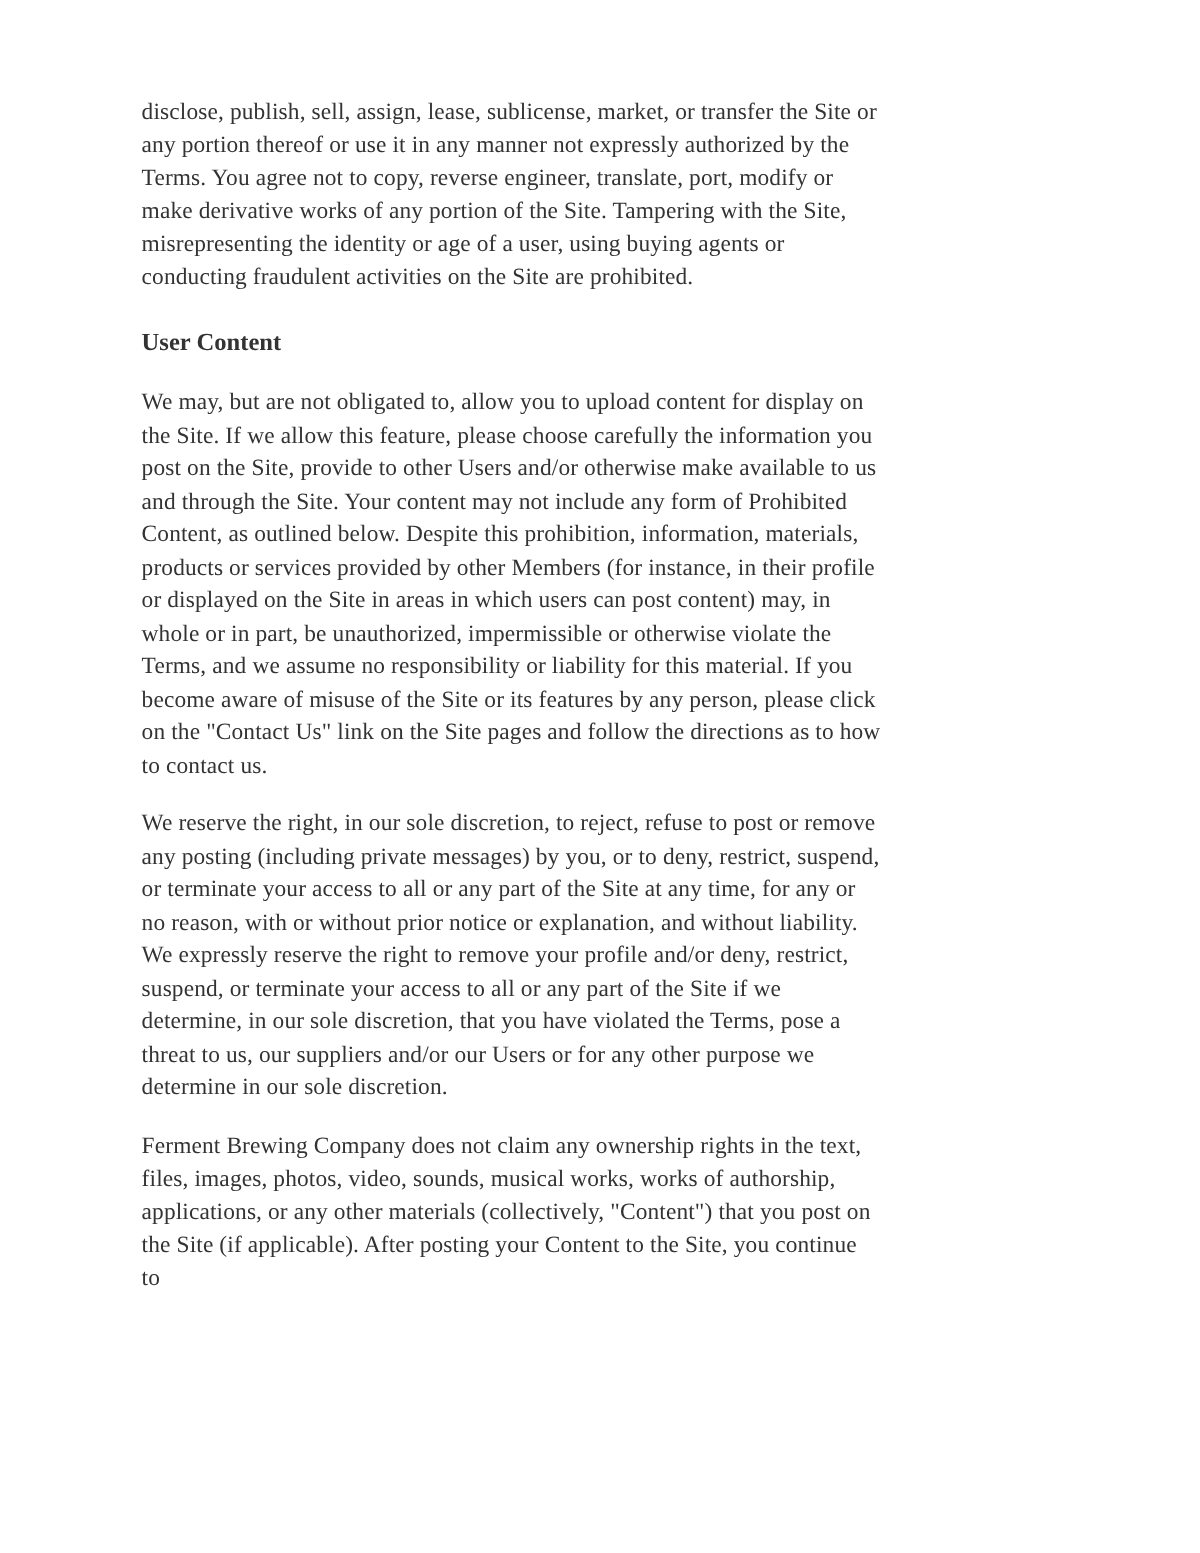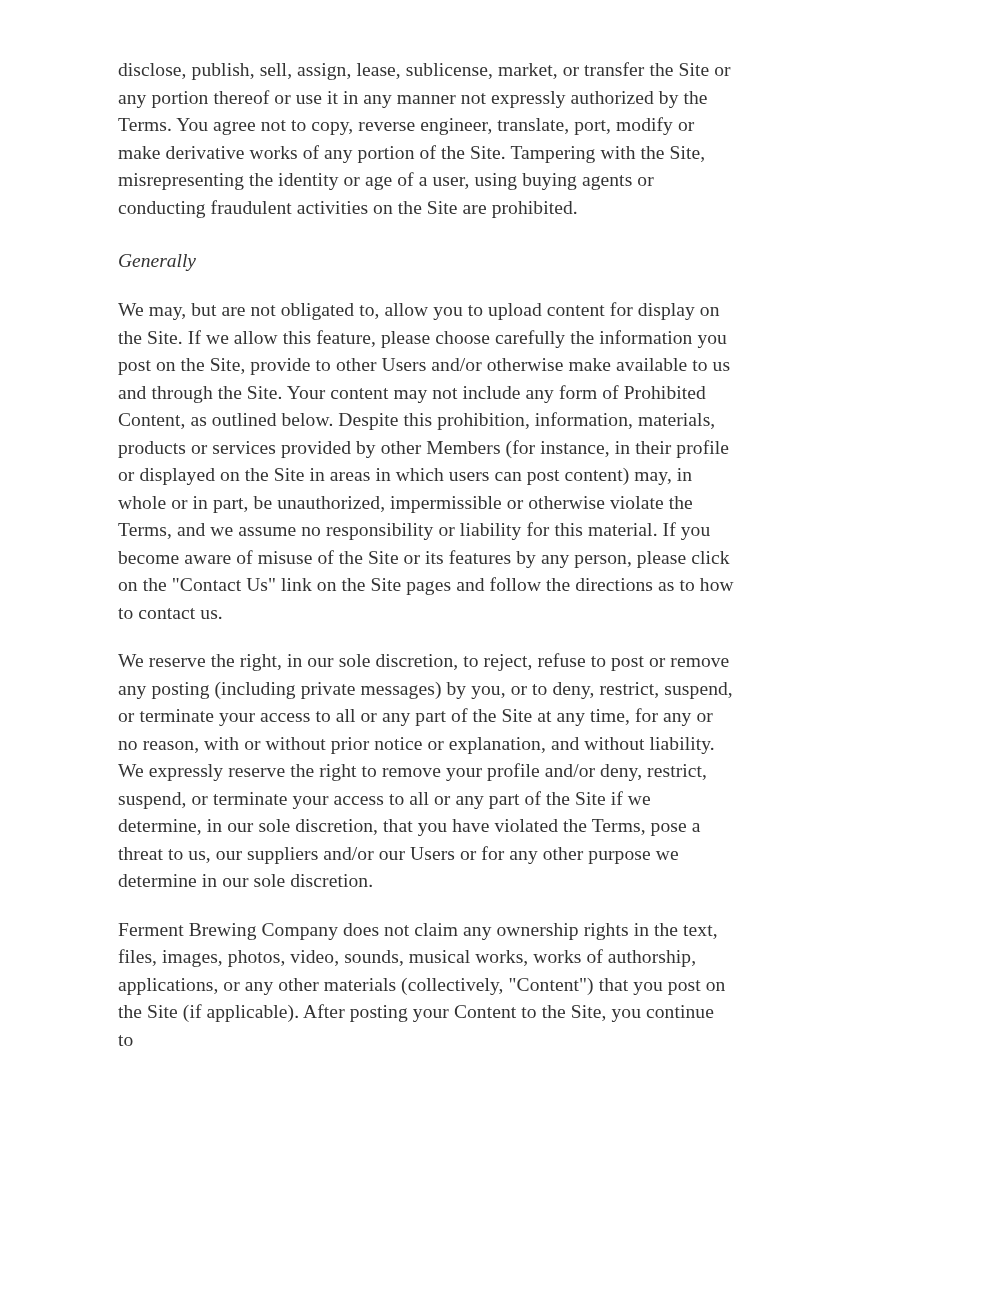--- a/index.html
+++ b/index.html
@@ -6,21 +6,21 @@
     margin: 0;
     padding: 0;
     background: #ffffff;
   }
   .page {
     position: relative;
     width: 852px;
     min-height: 1294px;
     background: #ffffff;
     box-sizing: border-box;
-    padding: 56px 118px 60px 118px;
+    padding: 80px 118px 60px 118px;
     font-family: "Liberation Serif", "DejaVu Serif", serif;
     color: #333333;
   }
   .doc-paragraph {
     font-size: 19.5px;
     line-height: 27.5px;
     margin: 0 0 21px 0;
     letter-spacing: 0.1px;
   }
   .doc-heading {
@@ -39,22 +39,22 @@
     color: #333333;
   }
 </style>
 </head>
 <body>
 
 <div class="page">
 
   <p class="doc-paragraph">disclose, publish, sell, assign, lease, sublicense, market, or transfer the Site or any portion thereof or use it in any manner not expressly authorized by the Terms. You agree not to copy, reverse engineer, translate, port, modify or make derivative works of any portion of the Site. Tampering with the Site, misrepresenting the identity or age of a user, using buying agents or conducting fraudulent activities on the Site are prohibited.</p>
 
+  <h2 class="doc-heading">User Content</h2>
 
-  <h3 class="doc-subheading">Generally</h3>
 
   <p class="doc-paragraph">We may, but are not obligated to, allow you to upload content for display on the Site. If we allow this feature, please choose carefully the information you post on the Site, provide to other Users and/or otherwise make available to us and through the Site. Your content may not include any form of Prohibited Content, as outlined below. Despite this prohibition, information, materials, products or services provided by other Members (for instance, in their profile or displayed on the Site in areas in which users can post content) may, in whole or in part, be unauthorized, impermissible or otherwise violate the Terms, and we assume no responsibility or liability for this material. If you become aware of misuse of the Site or its features by any person, please click on the "Contact Us" link on the Site pages and follow the directions as to how to contact us.</p>
 
   <p class="doc-paragraph">We reserve the right, in our sole discretion, to reject, refuse to post or remove any posting (including private messages) by you, or to deny, restrict, suspend, or terminate your access to all or any part of the Site at any time, for any or no reason, with or without prior notice or explanation, and without liability. We expressly reserve the right to remove your profile and/or deny, restrict, suspend, or terminate your access to all or any part of the Site if we determine, in our sole discretion, that you have violated the Terms, pose a threat to us, our suppliers and/or our Users or for any other purpose we determine in our sole discretion.</p>
 
 
   <p class="doc-paragraph">Ferment Brewing Company does not claim any ownership rights in the text, files, images, photos, video, sounds, musical works, works of authorship, applications, or any other materials (collectively, "Content") that you post on the Site (if applicable). After posting your Content to the Site, you continue to</p>
 
 </div>
 

